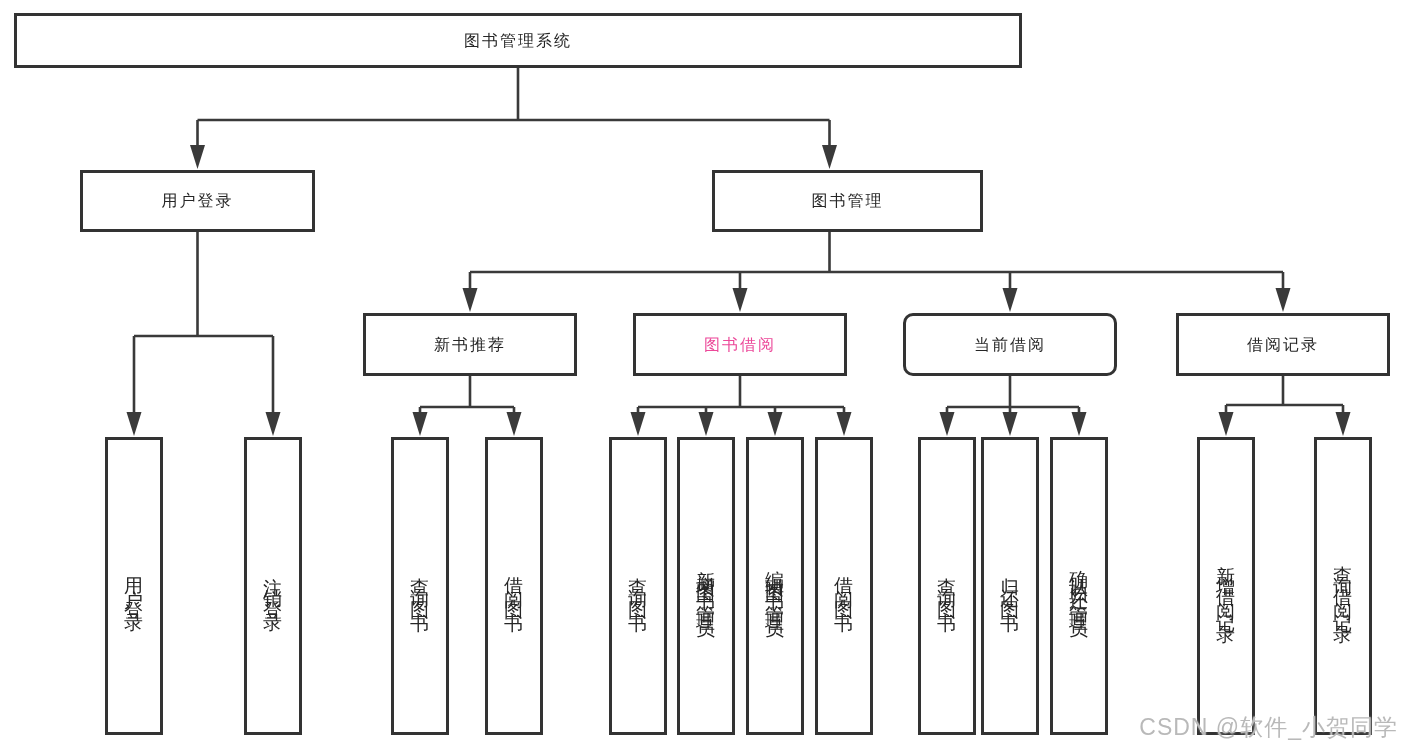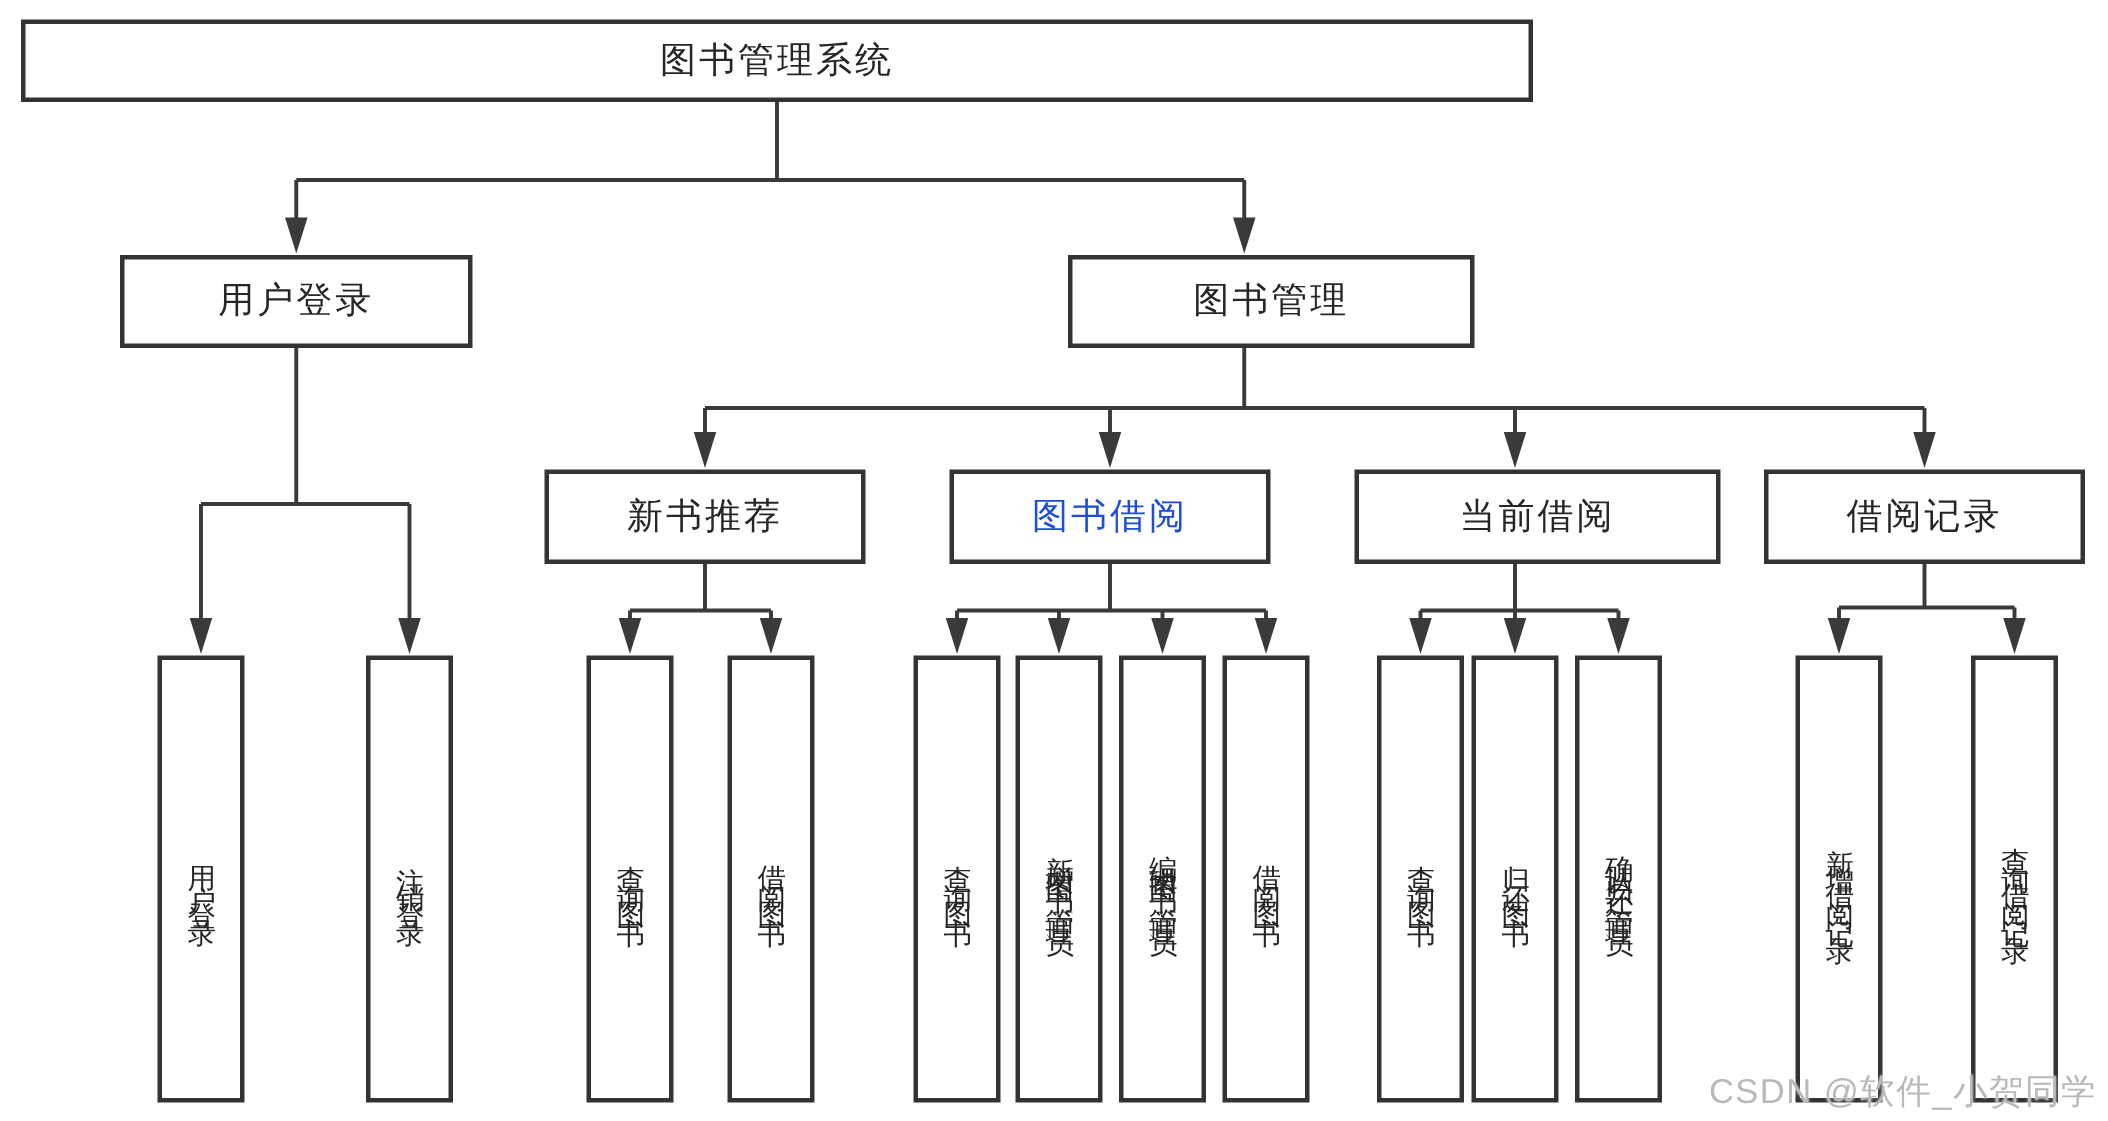--- a/index.html
+++ b/index.html
@@ -27,21 +27,21 @@
     box-sizing: border-box;
     background: #ffffff;
     border: 3px solid #333333;
     display: flex;
     align-items: center;
     justify-content: center;
     z-index: 2;
   }
   .node .label {
     color: #262626;
-    font-size: 24px;
+    font-size: 16px;
     letter-spacing: 2px;
     white-space: nowrap;
     line-height: 1;
   }
   .node.vertical .label {
     writing-mode: vertical-rl;
     text-orientation: mixed;
     font-size: 19px;
     letter-spacing: 12px;
     white-space: normal;
@@ -99,23 +99,23 @@
     <div class="node" style="left: 80px; top: 170px; width: 235px; height: 62px; border-color: rgb(51, 51, 51); background: rgb(255, 255, 255);">
       <span class="label" style="color: rgb(38, 38, 38);">用户登录</span>
     </div>
     <div class="node" style="left: 712px; top: 170px; width: 271px; height: 62px; border-color: rgb(51, 51, 51); background: rgb(255, 255, 255);">
       <span class="label" style="color: rgb(38, 38, 38);">图书管理</span>
     </div>
     <div class="node" style="left: 363px; top: 313px; width: 214px; height: 63px; border-color: rgb(51, 51, 51); background: rgb(255, 255, 255); text-align: center;">
       <span class="label" style="color: rgb(38, 38, 38);">新书推荐</span>
     </div>
     <div class="node" style="left: 633px; top: 313px; width: 214px; height: 63px; border-color: rgb(51, 51, 51); background: rgb(255, 255, 255);">
-      <span class="label" style="color: #1d4ed8;">图书借阅</span>
+      <span class="label" style="color: #ec4899;">图书借阅</span>
     </div>
-    <div class="node" style="left: 903px; top: 313px; width: 244px; height: 63px; border-color: rgb(51, 51, 51); background: rgb(255, 255, 255);">
+    <div class="node" style="left: 903px; top: 313px; width: 214px; height: 63px; border-color: rgb(51, 51, 51); background: rgb(255, 255, 255); border-radius: 10px;">
       <span class="label" style="color: rgb(38, 38, 38);">当前借阅</span>
     </div>
     <div class="node" style="left: 1176px; top: 313px; width: 214px; height: 63px; border-color: rgb(51, 51, 51); background: rgb(255, 255, 255); text-align: right;">
       <span class="label" style="color: rgb(38, 38, 38);">借阅记录</span>
     </div>
     <div class="node vertical" style="left: 105px; top: 437px; width: 58px; height: 298px; border-color: rgb(51, 51, 51); background: rgb(255, 255, 255);">
       <span class="label" style="color: rgb(38, 38, 38);">用户登录</span>
     </div>
     <div class="node vertical" style="left: 244px; top: 437px; width: 58px; height: 298px; border-color: rgb(51, 51, 51); background: rgb(255, 255, 255);">
       <span class="label" style="color: rgb(38, 38, 38);">注销登录</span>

